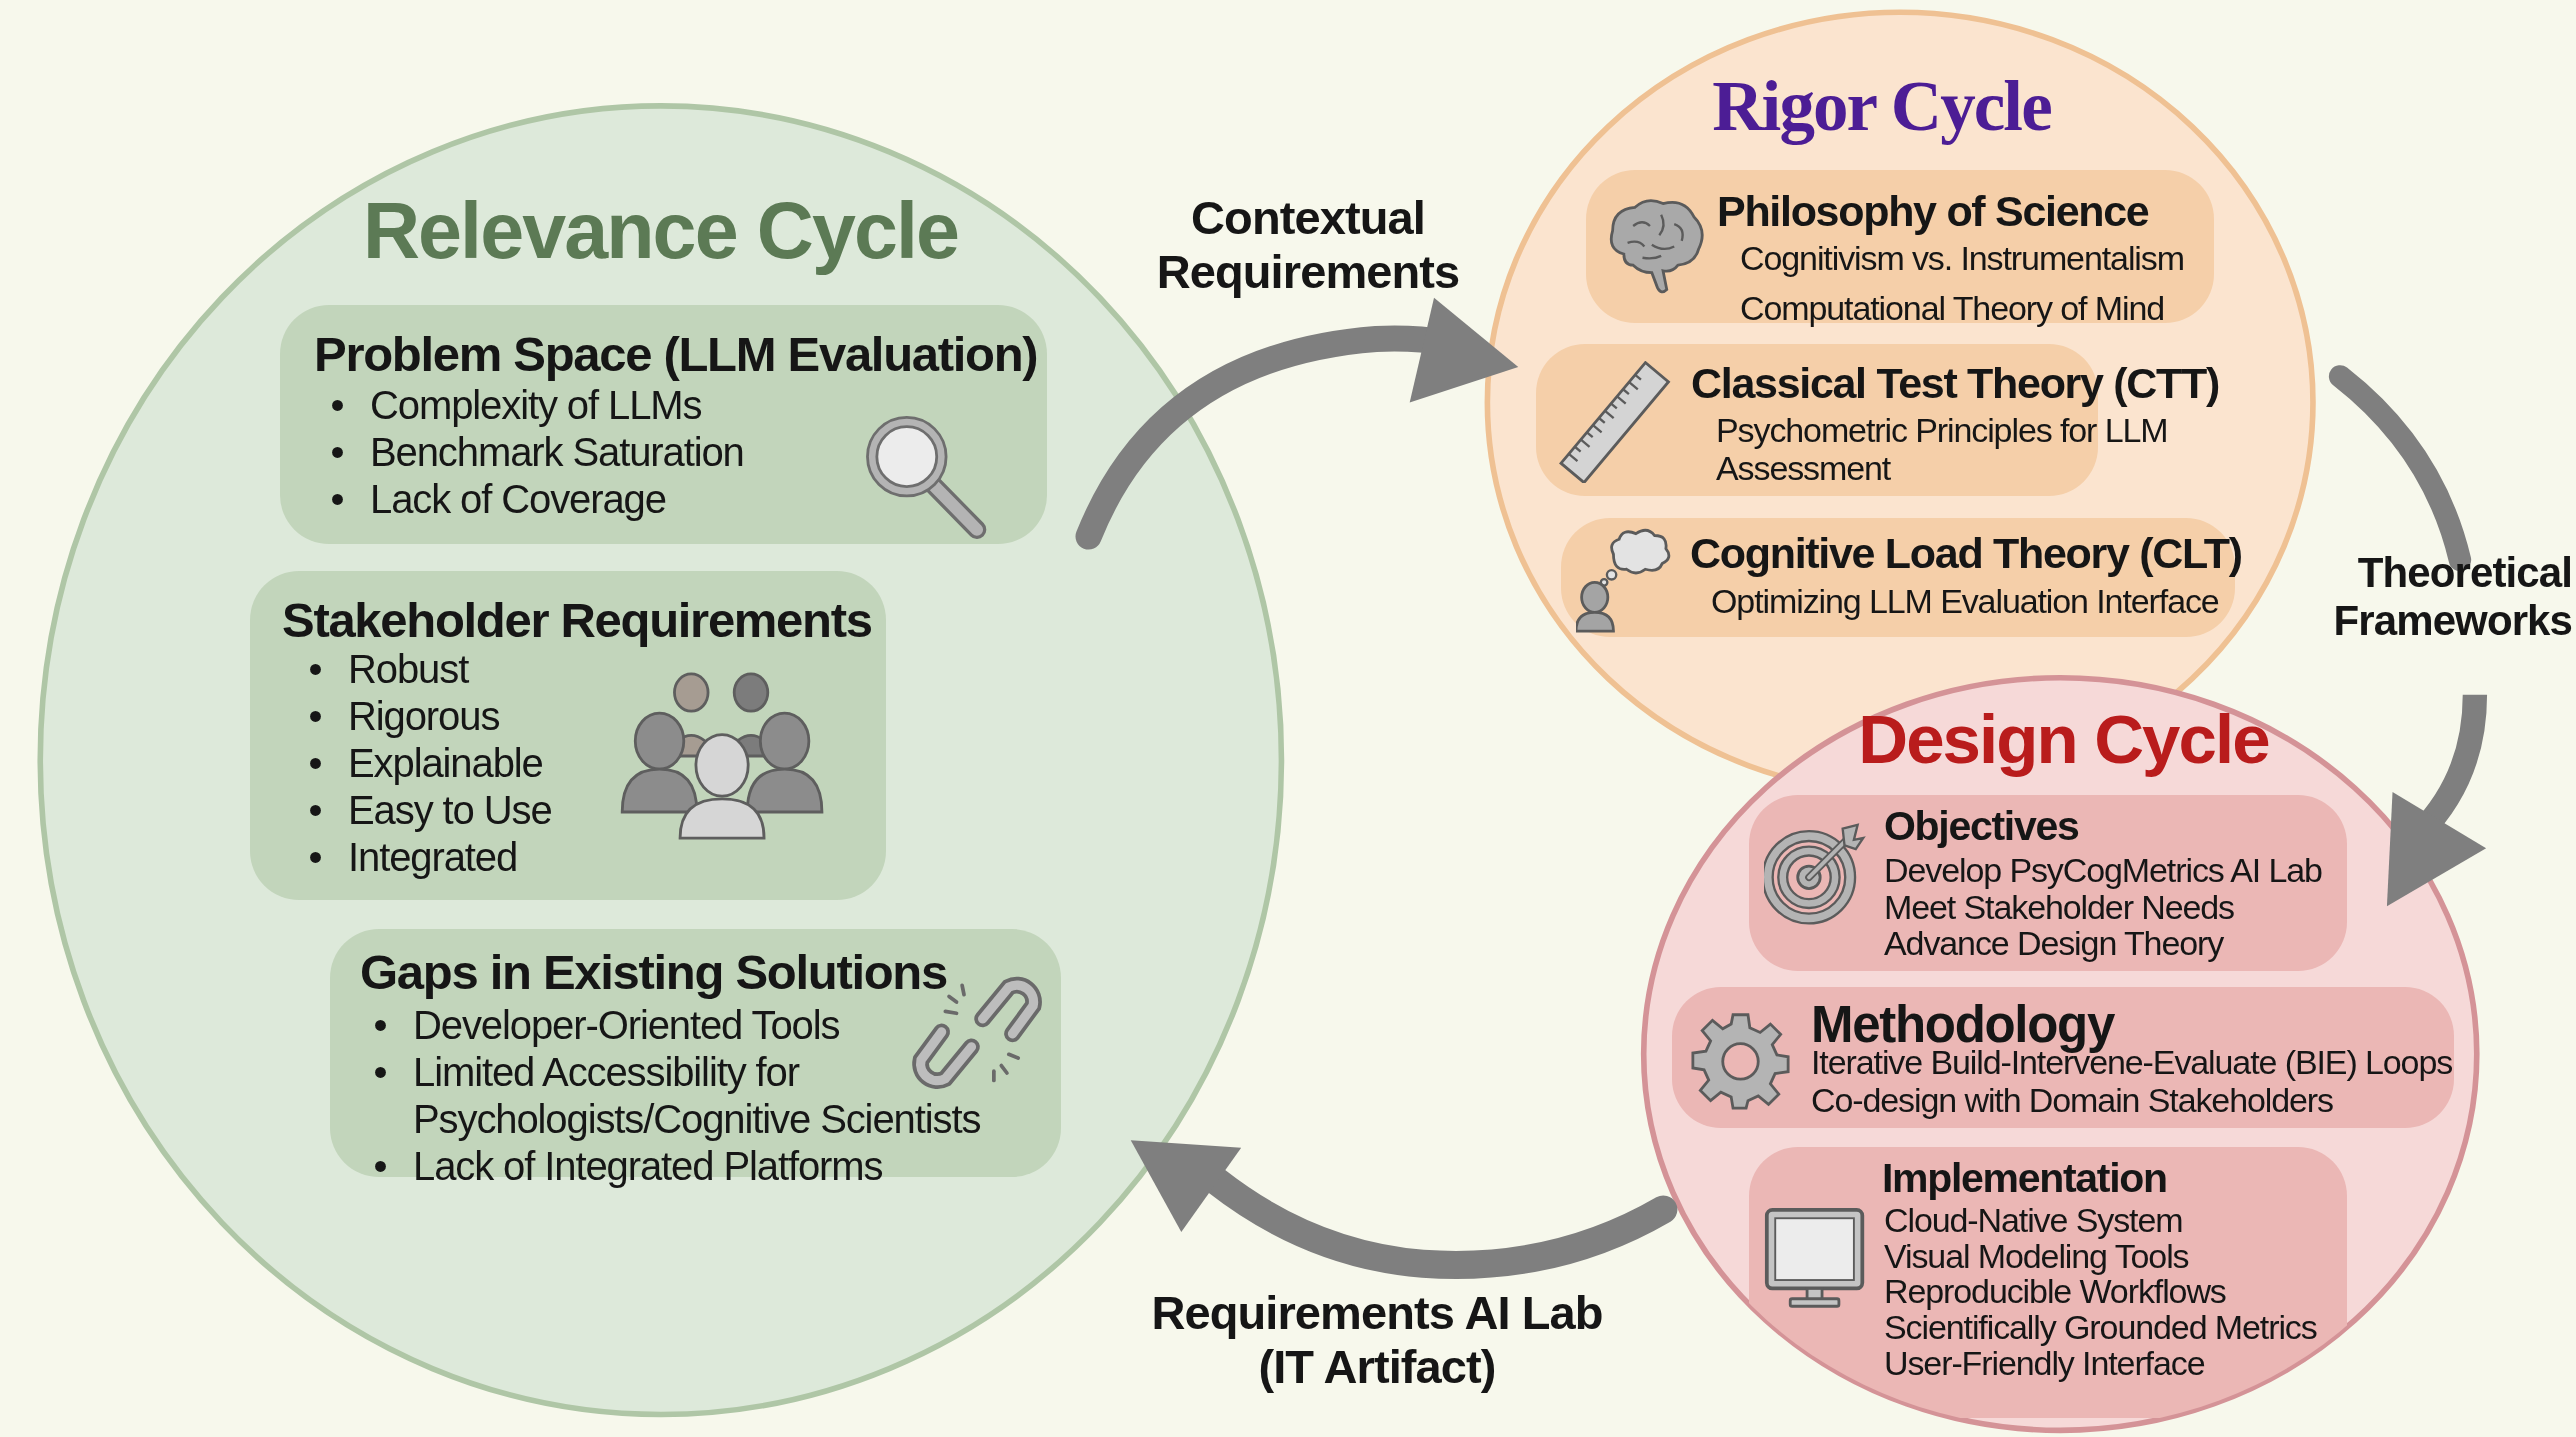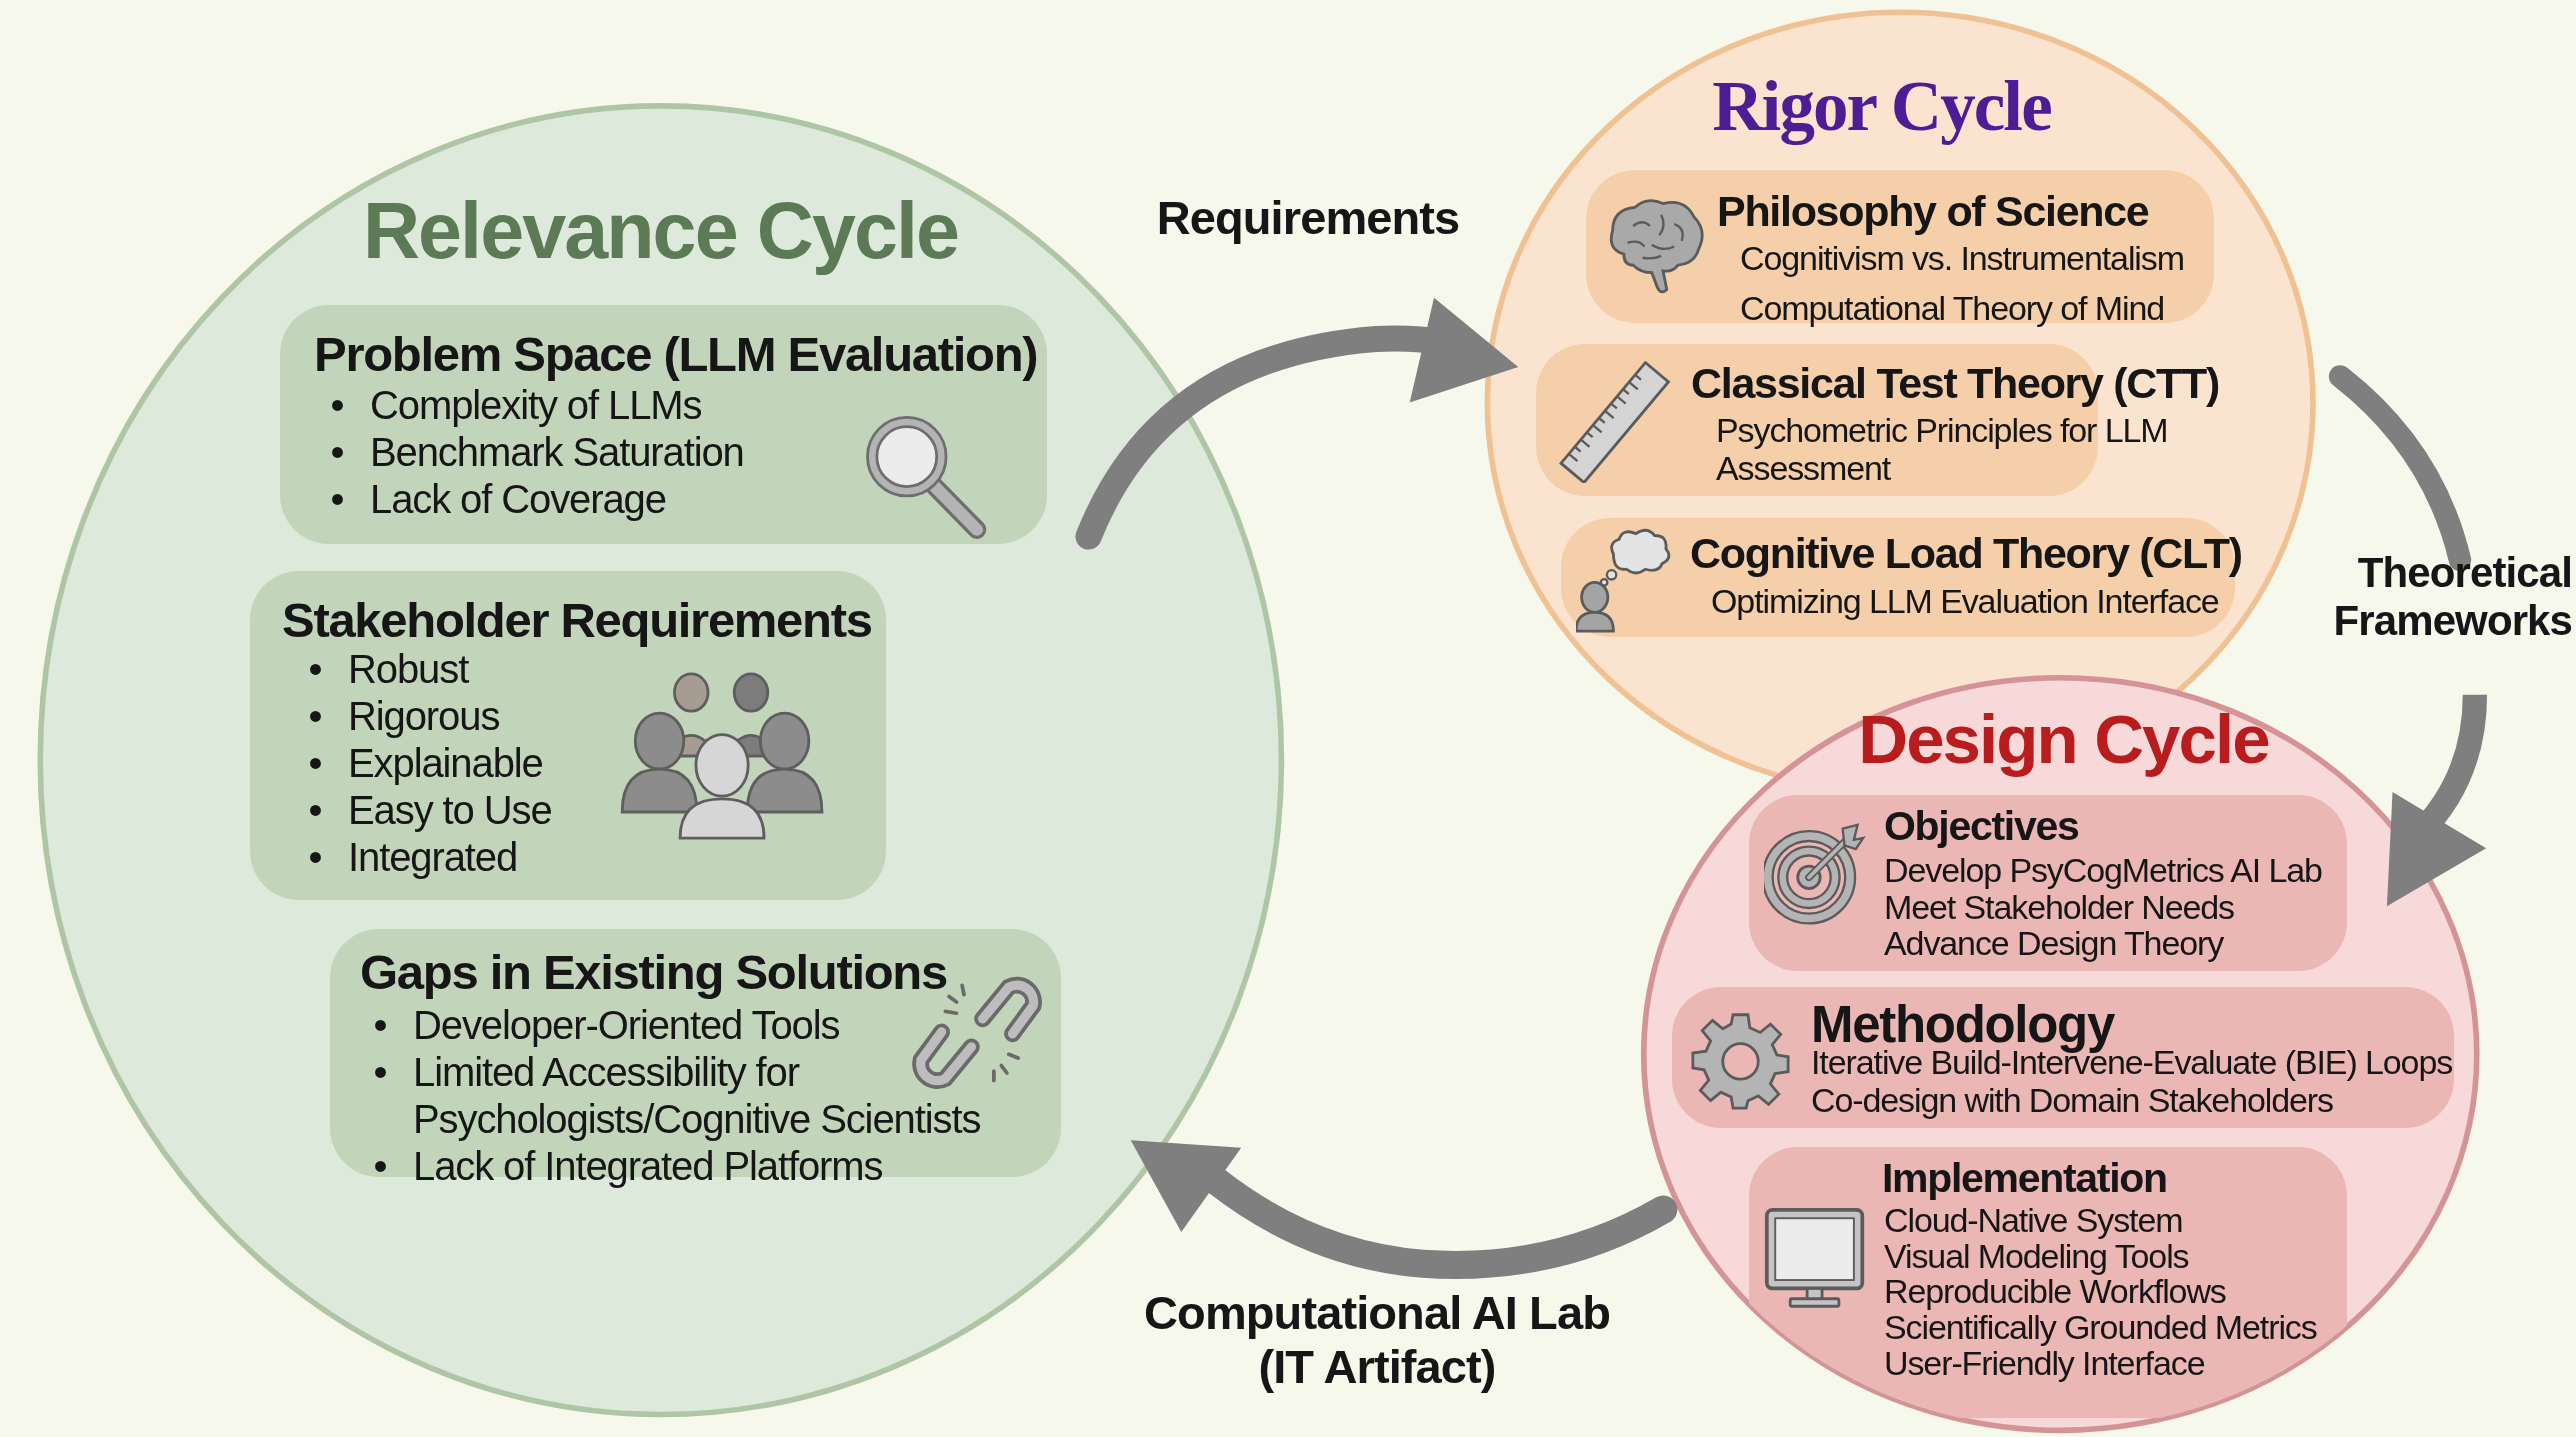--- a/index.html
+++ b/index.html
@@ -210,30 +210,31 @@
       <path d="M2644 742 Q2644 830 2585 890" fill="none" stroke="#7f7f7f" stroke-width="26"></path>
       <polygon points="2556,846 2656,906 2550,968" fill="#7f7f7f"></polygon>
     </g>
     <g>
       <path d="M1777 1292 Q1660 1360 1520 1350 Q1400 1340 1300 1262" fill="none" stroke="#7f7f7f" stroke-width="30" stroke-linecap="round"></path>
       <polygon points="1208,1218 1326,1226 1262,1316" fill="#7f7f7f"></polygon>
     </g>
   </svg>
 
   <div class="arrow-label" style="left:1121px;top:191px;width:374px;font-size:47px;">
+    <div>Contextual</div>
     <div>Requirements</div>
   </div>
 
   <div class="arrow-label" style="left:2263px;top:549px;width:309px;font-size:42px;text-align:right;">
     <div>Theoretical</div>
     <div>Frameworks</div>
   </div>
 
   <div class="arrow-label" style="left:1096px;top:1286px;width:562px;font-size:47px;">
-    <div>Computational AI Lab</div>
+    <div>Requirements AI Lab</div>
     <div>(IT Artifact)</div>
   </div>
 </div>
 
 <style>
   ul.bul li.cont::before{content:"";}
 </style>
 
 
 </body></html>

